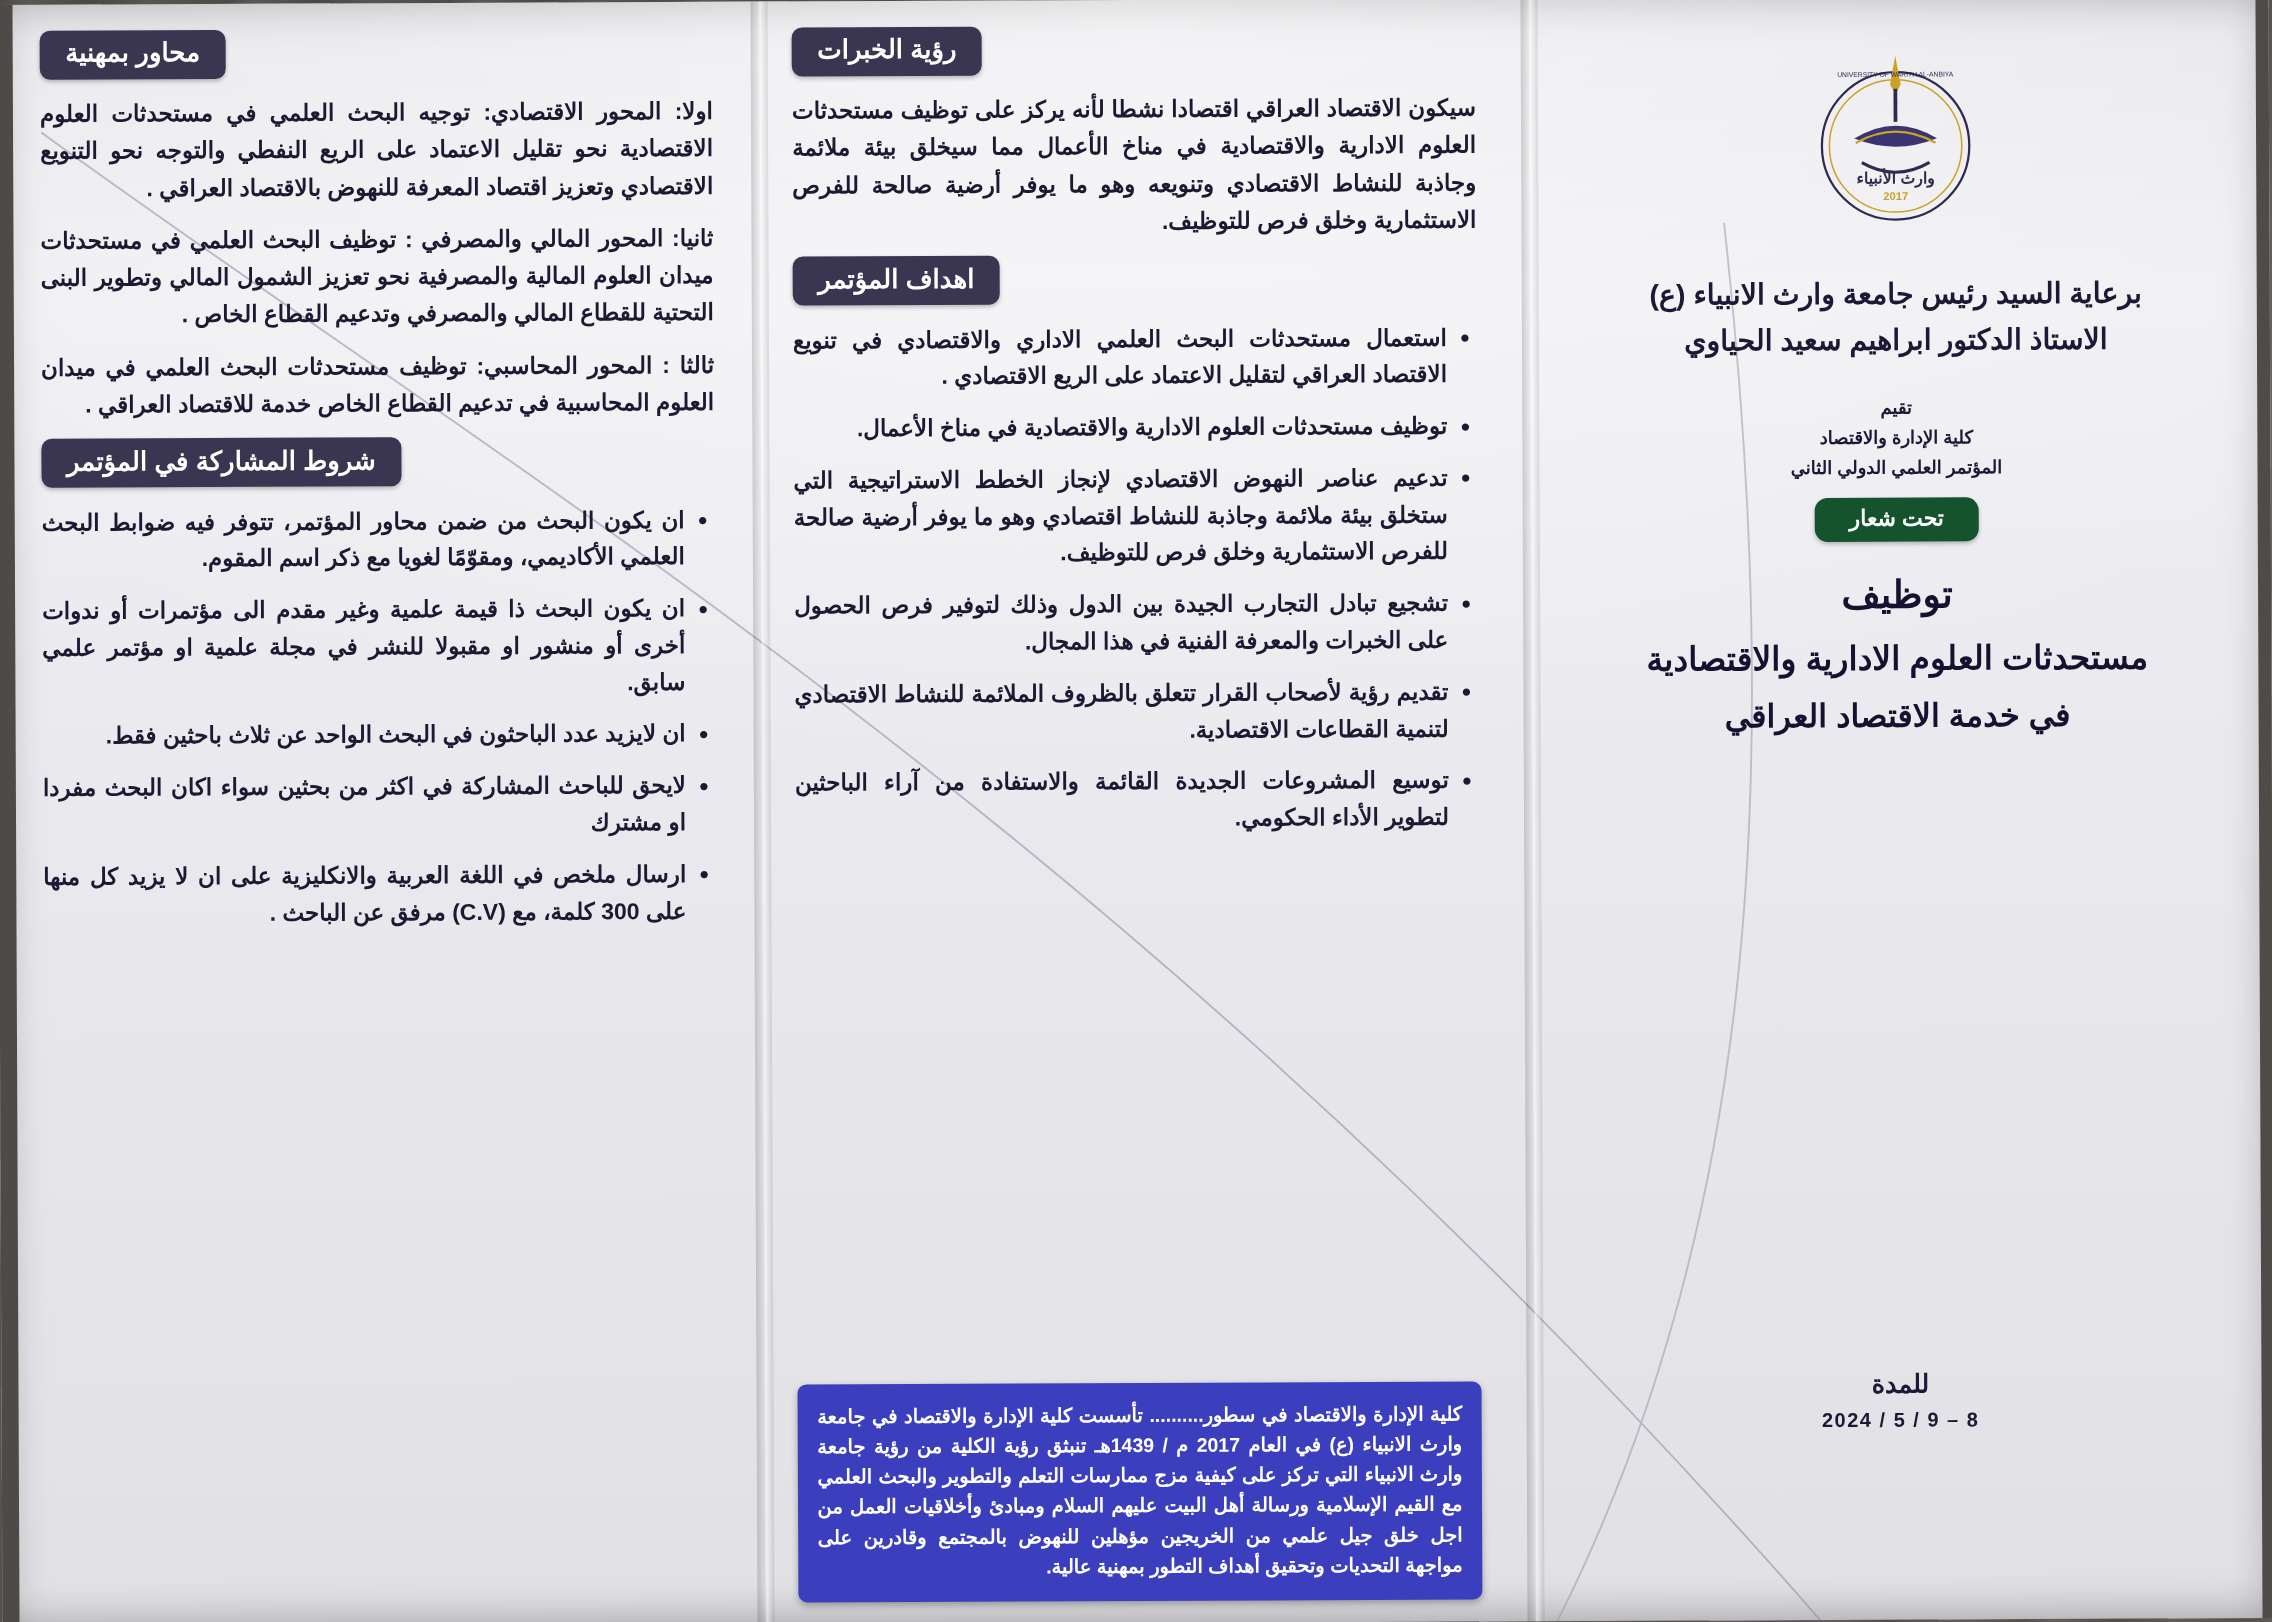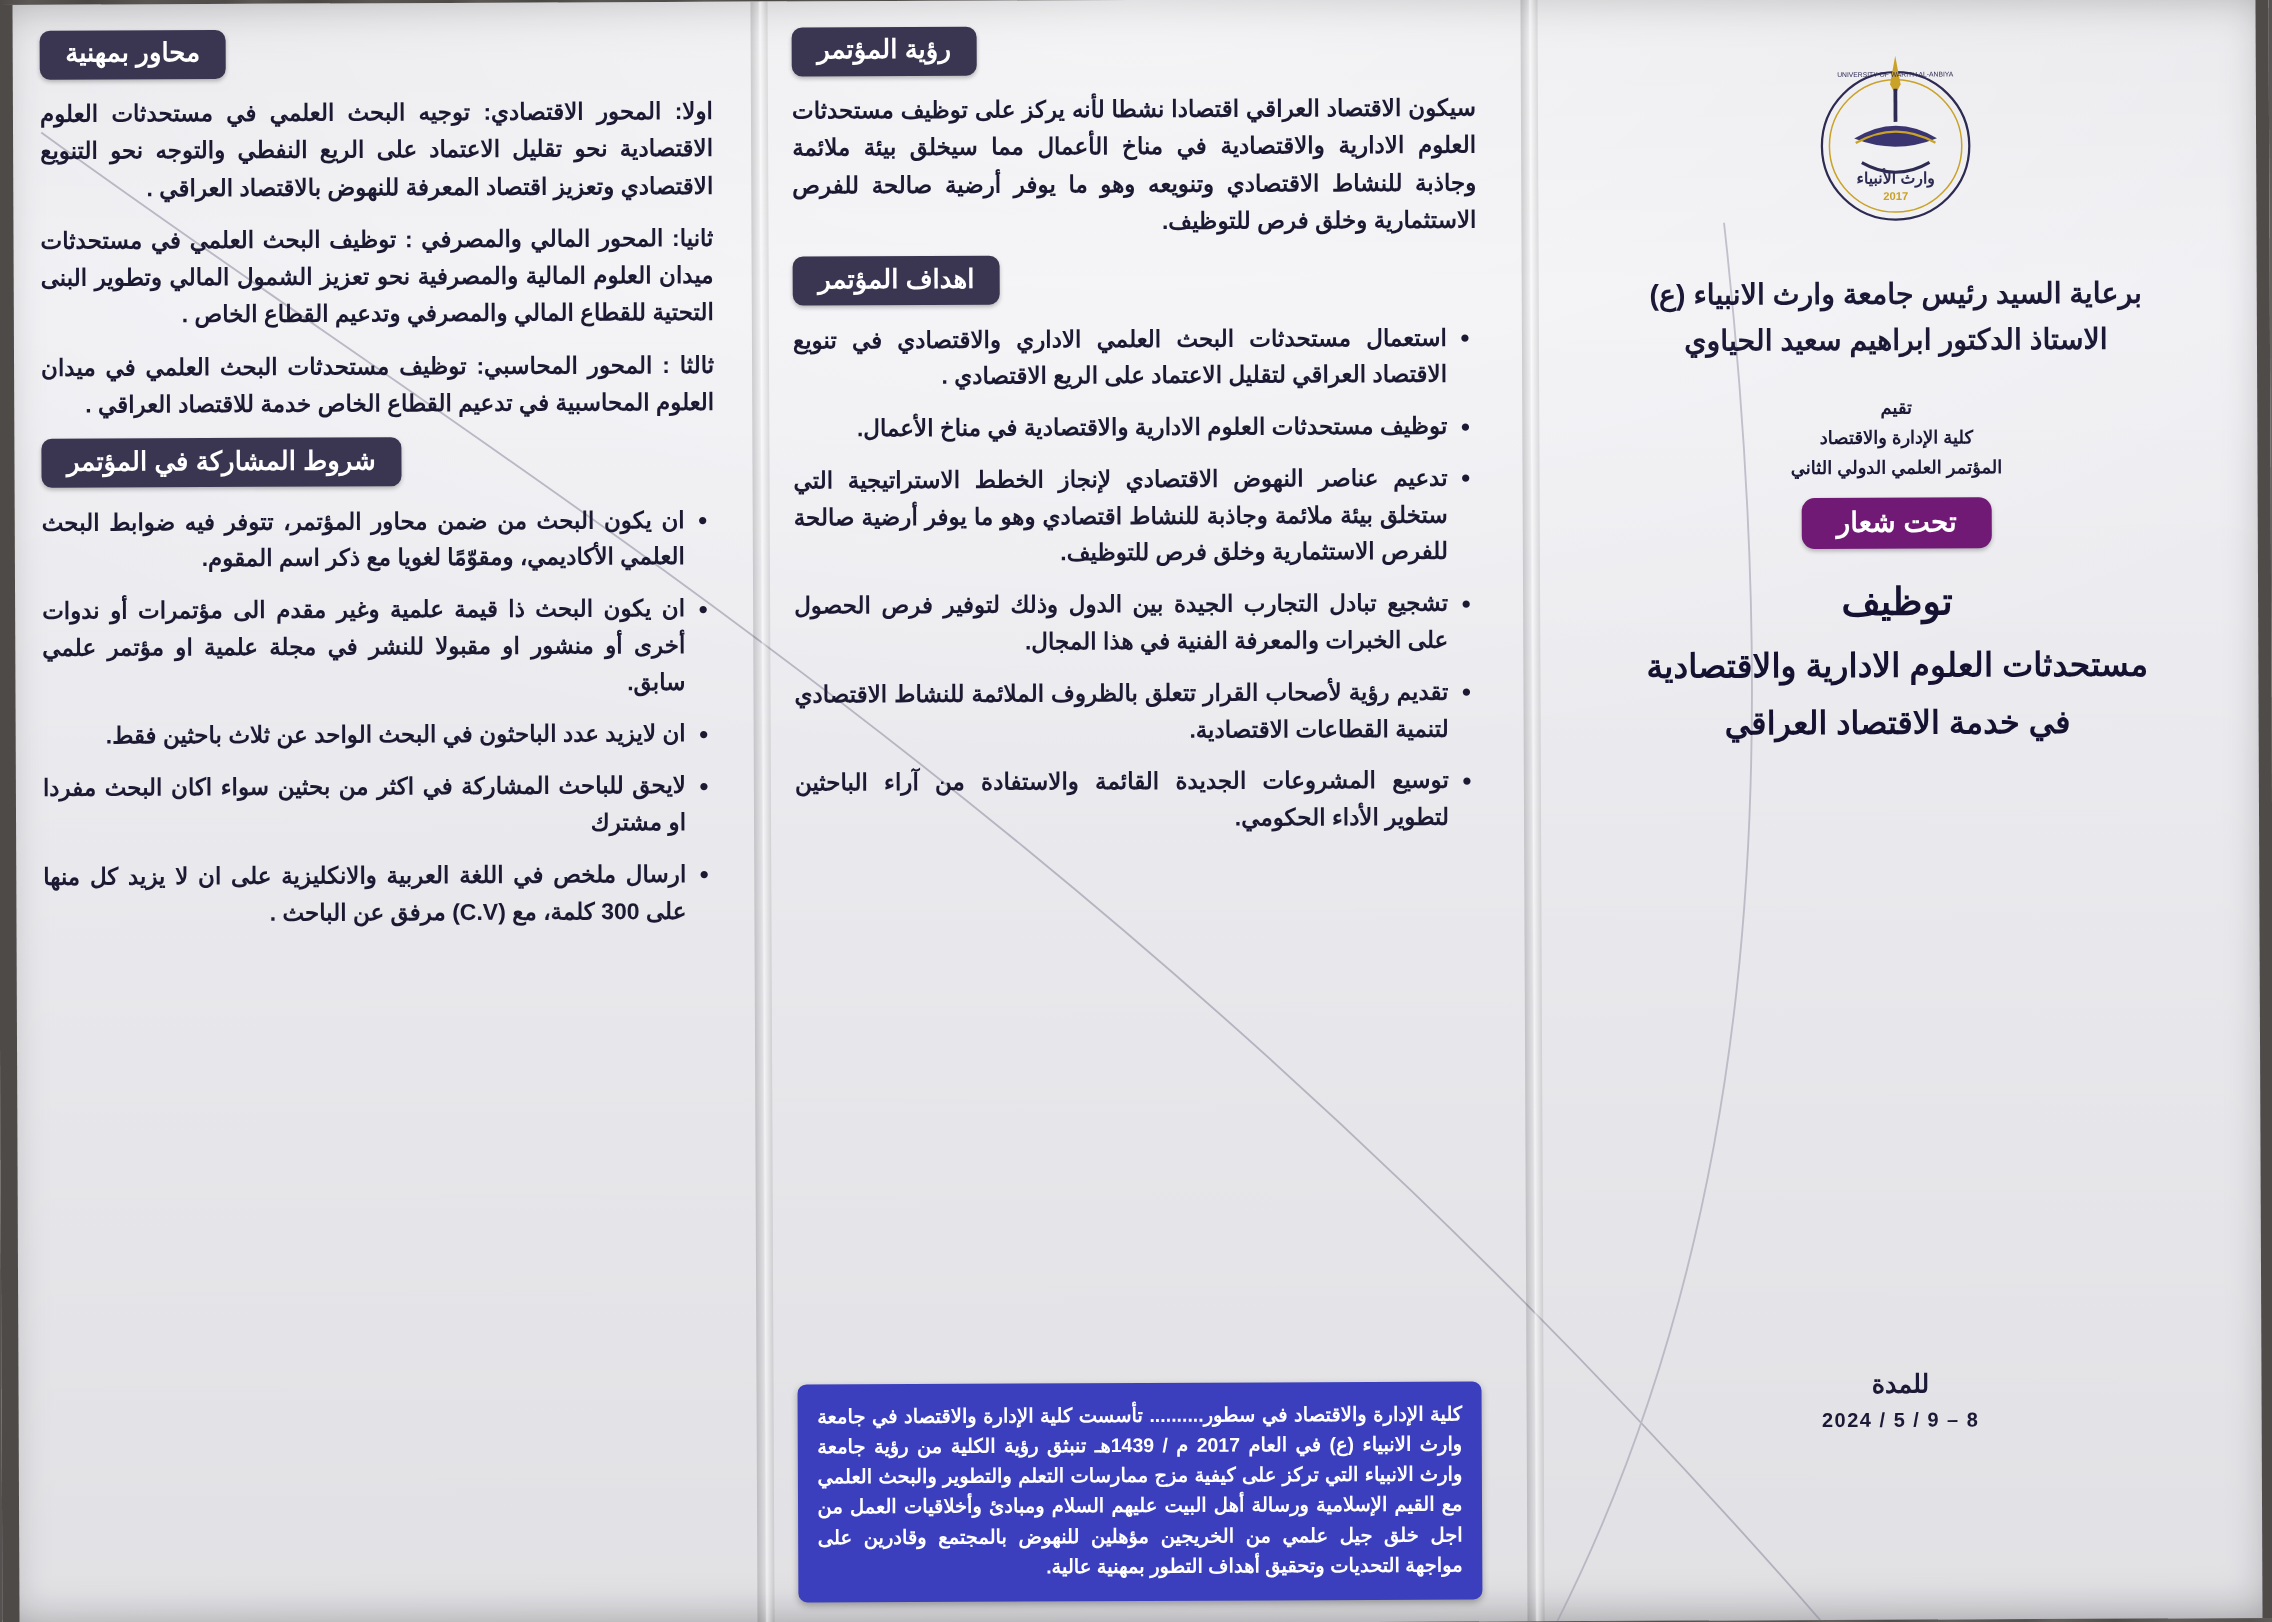--- a/index.html
+++ b/index.html
@@ -162,25 +162,25 @@
     color: #1b1935;
     font-size: 18px;
     font-weight: bold;
     text-align: center;
     line-height: 1.5;
     margin: 0 0 3px 0;
   }
   .cover-line.lg { font-size: 28.5px; }
   .cover-gap { height: 30px; }
   .motto-pill {
-    background: #701a75;
+    background: #14532d;
     color: #fff;
     border-radius: 13px;
     padding: 7.5px 35px 10.5px 35px;
-    font-size: 28px;
+    font-size: 22px;
     font-weight: bold;
     margin: 13.5px 0 25.5px 0;
     box-shadow: 0 2.3px 4.5px rgba(0,0,0,.25);
   }
   .slogan {
     color: #141230;
     font-weight: bold;
     text-align: center;
     line-height: 1.45;
   }
@@ -252,21 +252,21 @@
         <div class="date-block">
           <div class="lbl">للمدة</div>
           <div class="val">8 – 9 / 5 / 2024</div>
         </div>
       </div>
     </div>
 
     <div class="panel panel-middle">
       <div class="inner">
         <div class="pill-row">
-          <span class="pill">رؤية المؤتمر</span>
+          <span class="pill">رؤية الخبرات</span>
         </div>
         <p class="para">سيكون الاقتصاد العراقي اقتصادا نشطا لأنه يركز على توظيف مستحدثات العلوم الادارية والاقتصادية في مناخ الأعمال مما سيخلق بيئة ملائمة وجاذبة للنشاط الاقتصادي وتنويعه وهو ما يوفر أرضية صالحة للفرص الاستثمارية وخلق فرص للتوظيف.</p>
 
         <div class="pill-row" style="margin-top:7.5px;">
           <span class="pill">اهداف المؤتمر</span>
         </div>
         <ul class="bullets">
           <li>استعمال مستحدثات البحث العلمي الاداري والاقتصادي في تنويع الاقتصاد العراقي لتقليل الاعتماد على الريع الاقتصادي .</li>
           <li>توظيف مستحدثات العلوم الادارية والاقتصادية في مناخ الأعمال.</li>
           <li>تدعيم عناصر النهوض الاقتصادي لإنجاز الخطط الاستراتيجية التي ستخلق بيئة ملائمة وجاذبة للنشاط اقتصادي وهو ما يوفر أرضية صالحة للفرص الاستثمارية وخلق فرص للتوظيف.</li>

